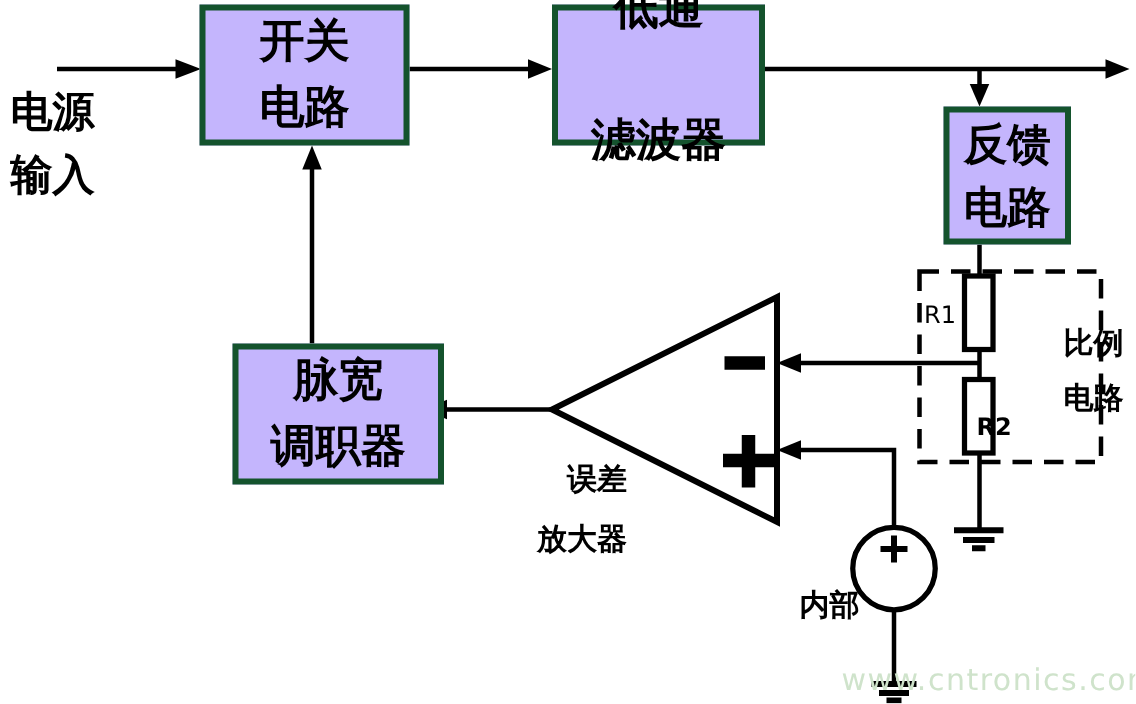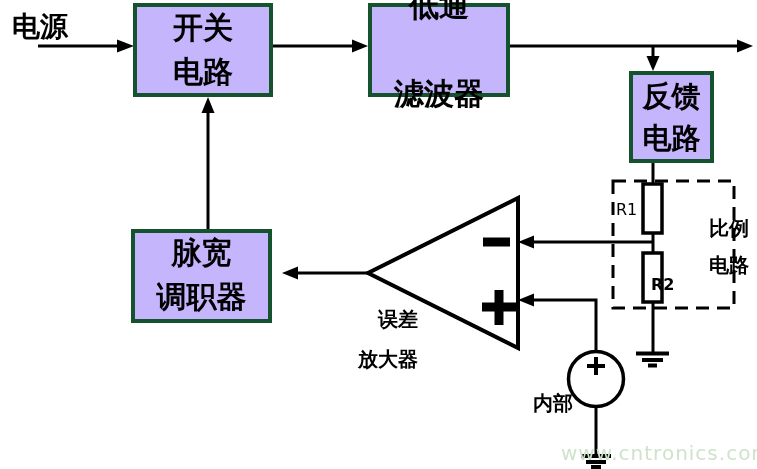--- a/index.html
+++ b/index.html
@@ -12,21 +12,21 @@
     position:absolute; box-sizing:border-box;
     border:4px solid #14532d; background:#c4b5fd;
     display:flex; flex-direction:column; align-items:center; justify-content:center;
     font-weight:bold; font-size:30px; line-height:44px; text-align:center;
   }
   .freelabel {
     position:absolute; font-weight:bold; font-size:20px; text-align:right;
     white-space:nowrap;
   }
   .freelabel span { display:block; }
-  .input-label { font-size:28px; line-height:42px; text-align:right; }
+  .input-label { font-size:28px; line-height:42px; text-align:center;margin-top:48px; }
   .erramp-label { line-height:40px; }
   .ref-label { line-height:40px; }
   .prop-label { line-height:37px; }
   .rlabel { position:absolute; font-size:16px; font-weight:normal; }
   .watermark {
     position:absolute; left:561px; top:441px; font-size:20px;
     color:#cfe3cb; letter-spacing:1px; white-space:nowrap;
   }
 </style>
 </head>
@@ -102,27 +102,28 @@
   <div class="box" style="left:368px; top:3px; width:142px; height:94px;gap:44px;">
     <span>低通</span>
     <span>滤波器</span>
   </div>
 
   <div class="box" style="left:613px; top:71px; width:85px; height:92px; font-size:29px; line-height:42px;margin-left:16px;">
     <span>反馈</span>
     <span>电路</span>
   </div>
 
-  <div class="box" style="left:131px; top:229px; width:141px; height:94px;justify-content:flex-end;">
+  <div class="box" style="left:155px; top:229px; width:141px; height:94px;">
     <span>脉宽</span>
     <span>调职器</span>
   </div>
 
   <div class="freelabel input-label" style="left:2px; top:6px; width:66px;">
     <span>电源</span>
+    <span>输入</span>
   </div>
 
   <div class="freelabel erramp-label" style="left:318px; top:299px; width:100px;">
     <span>误差</span>
     <span>放大器</span>
   </div>
 
   <div class="freelabel ref-label" style="left:461px; top:359px; width:112px;margin-top:24px;">
     <span>内部</span>
   </div>

